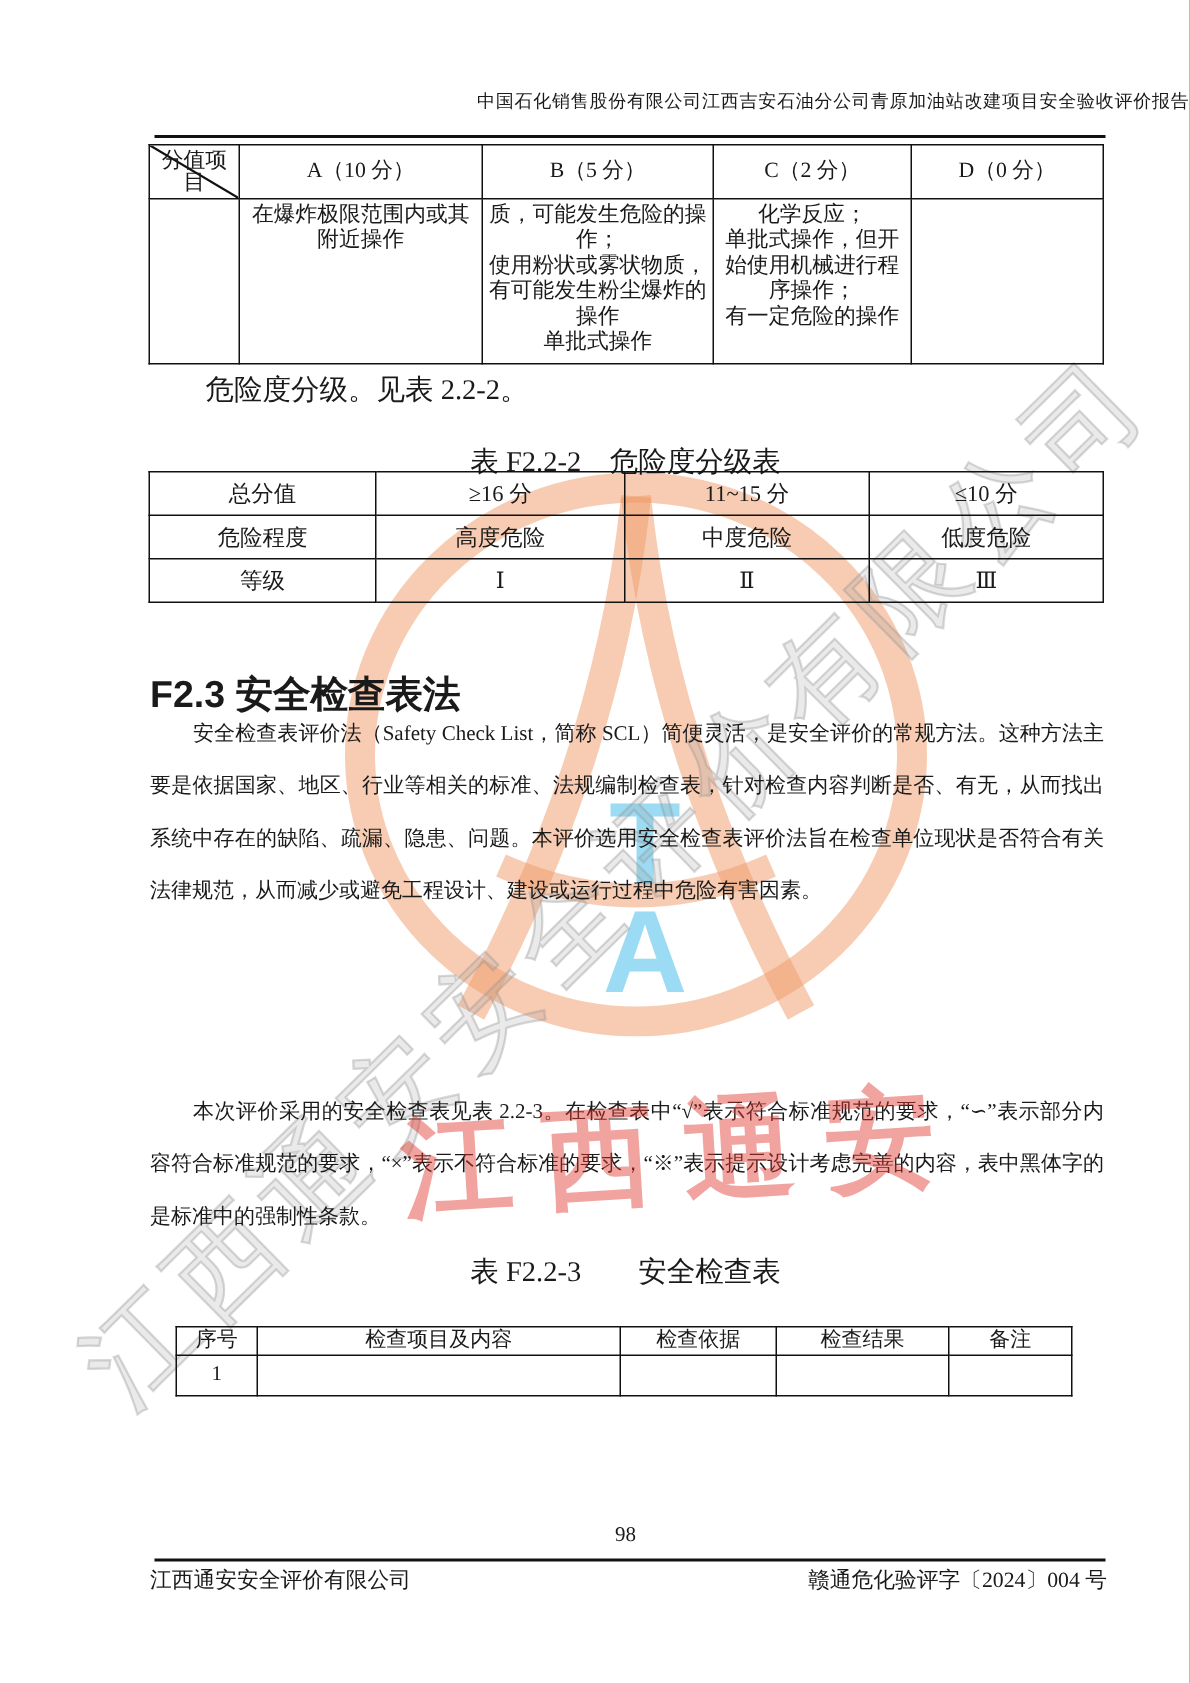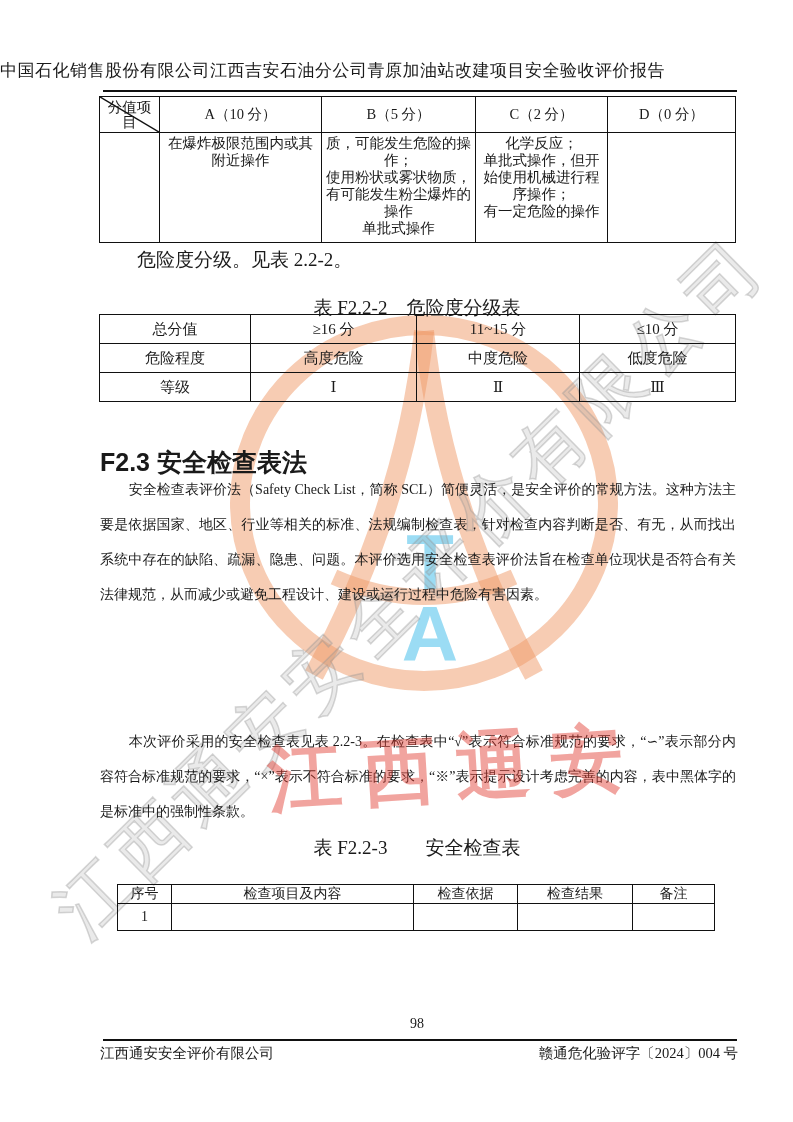--- a/index.html
+++ b/index.html
@@ -26,21 +26,21 @@
     font-family:"Liberation Serif",serif;
   }
   .wm-red{
     left:268px;top:738px;transform:rotate(-3.5deg);transform-origin:0 50%;
     white-space:nowrap;font-size:74px;letter-spacing:20px;line-height:84px;
     font-family:"Liberation Sans",sans-serif;font-weight:bold;
     color:rgba(224,53,43,0.45);z-index:2;
   }
   
   .content{position:absolute;inset:0;z-index:1;}
-  .hdr-title{top:59px;left:0;width:100%;text-align:left;font-size:17px;letter-spacing:0.5px;}
+  .hdr-title{top:59px;left:0;width:100%;text-align:right;font-size:12px;letter-spacing:0.5px;}
   .rule{background:#111;height:2px;}
   .hdr-rule{top:90px;left:103px;width:634px;}
   .ftr-rule{top:1039px;left:103px;width:634px;}
 
   table{border-collapse:collapse;table-layout:fixed;padding-left:48px;}
   td{border:1.5px solid #111;overflow:hidden;}
 
   
   .t-score{left:99px;top:96px;width:636px;}
   .t-score td{font-size:14.5px;line-height:17px;text-align:center;vertical-align:top;padding:2px 1px;}

